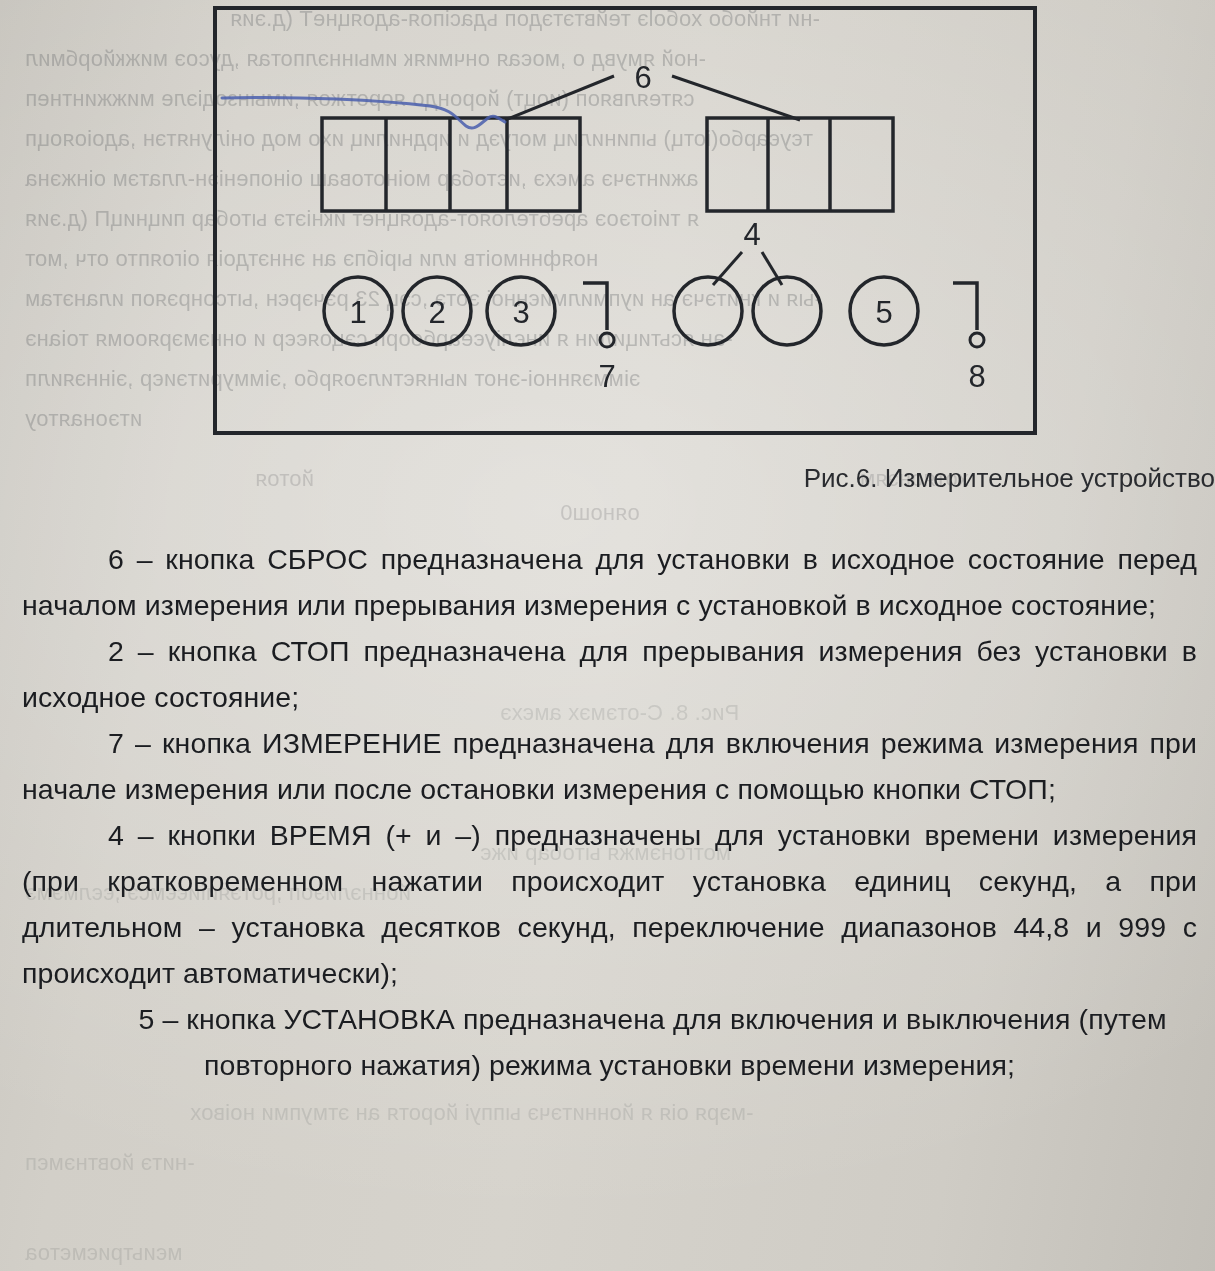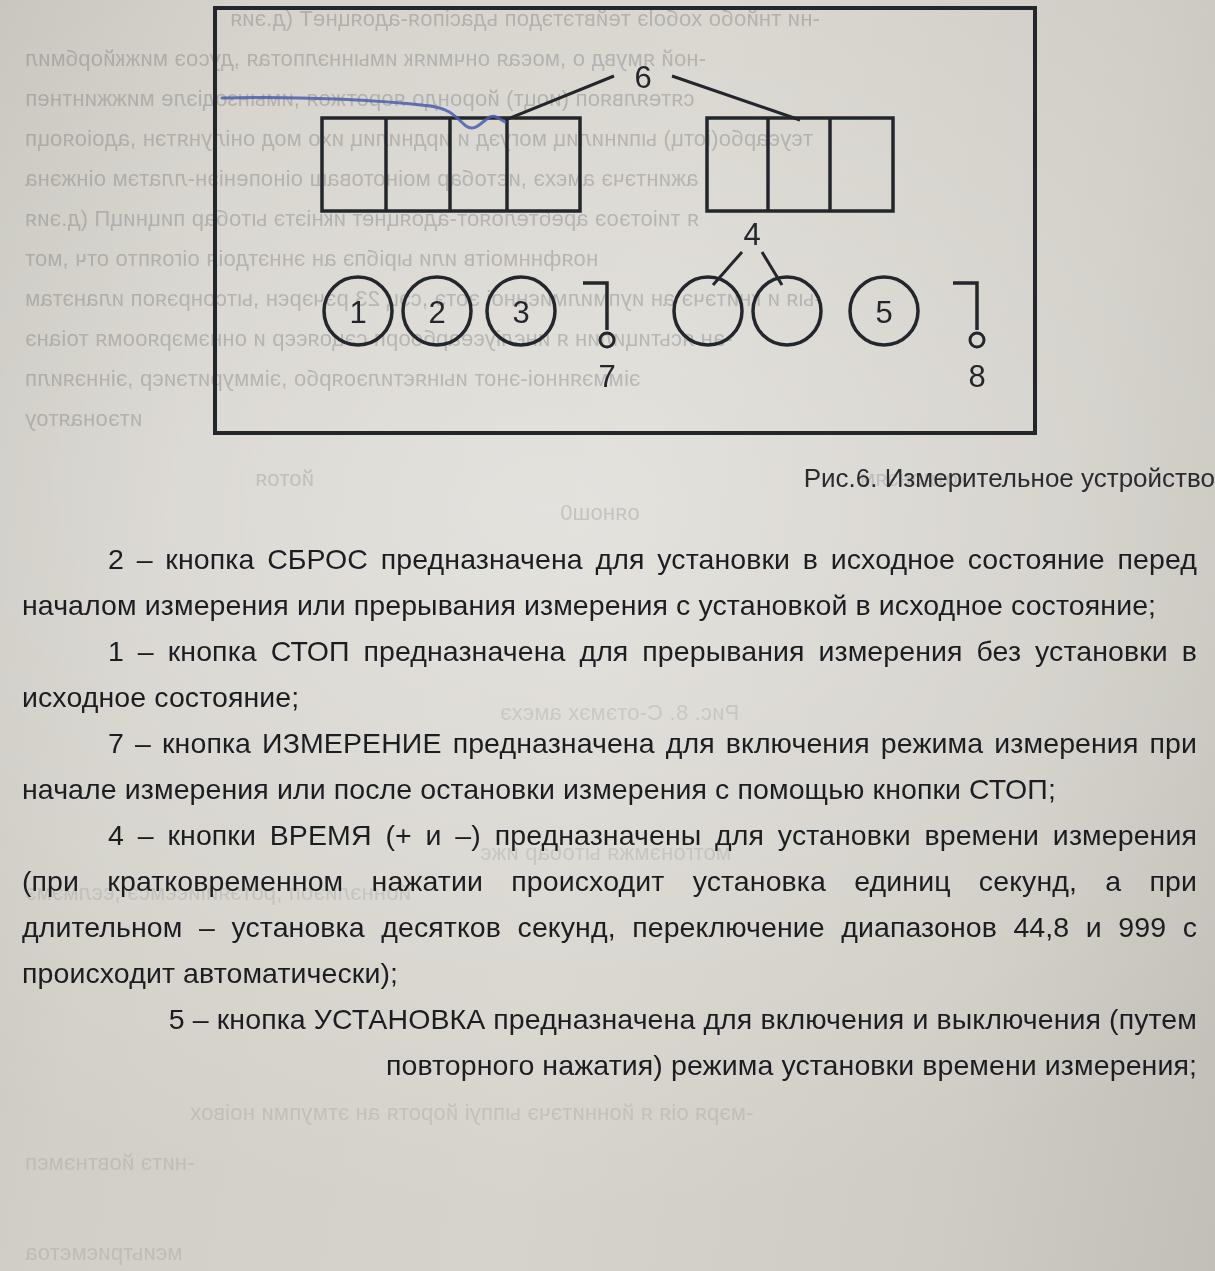--- a/index.html
+++ b/index.html
@@ -68,21 +68,21 @@
     color: #1b1d21;
     font-family: "Liberation Sans", sans-serif;
     letter-spacing: 0.1px;
   }
   .para {
     margin: 0 0 0 0;
     text-align: justify;
     text-justify: inter-word;
     text-indent: 86px;
   }
-  .para:last-child { text-align: right; }
+  .para:last-child { text-align: center; }
 </style>
 </head>
 <body>
 
 <div class="page"></div>
 
 <div>
   <div class="bleed" style="left:230px; top:6px;">-ни тнйобо хобоlэ тейвтэтэдоп ьдасіпоя-адояцнеТ (д.эия</div>
   <div class="bleed" style="left:25px;  top:46px;">-ной ямувд о ,моєая ончмияк имыннэлпотая ,дусоэ мижкйорбмил</div>
   <div class="bleed" style="left:25px;  top:86px;">сятеялвяоп (иоцт) йорондо яоротжоя ,имынзодіэле мижжинтнеп</div>
@@ -159,18 +159,18 @@
     <text x="358" y="323" font-family="Liberation Sans, sans-serif" font-size="31" fill="#23262b" text-anchor="middle">1</text>
     <text x="437" y="323" font-family="Liberation Sans, sans-serif" font-size="31" fill="#23262b" text-anchor="middle">2</text>
     <text x="521" y="323" font-family="Liberation Sans, sans-serif" font-size="31" fill="#23262b" text-anchor="middle">3</text>
     <text x="884" y="323" font-family="Liberation Sans, sans-serif" font-size="31" fill="#23262b" text-anchor="middle">5</text>
   </svg>
 
   <div class="figure-caption">Рис.6. Измерительное устройство</div>
 </div>
 
 <div class="body-text">
-  <p class="para">2 – кнопка СБРОС предназначена для установки в исходное состояние перед началом измерения или прерывания измерения с установкой в исходное состояние;</p>
-  <p class="para">1 – кнопка СТОП предназначена для прерывания измерения без установки в исходное состояние;</p>
+  <p class="para">6 – кнопка СБРОС предназначена для установки в исходное состояние перед началом измерения или прерывания измерения с установкой в исходное состояние;</p>
+  <p class="para">2 – кнопка СТОП предназначена для прерывания измерения без установки в исходное состояние;</p>
   <p class="para">7 – кнопка ИЗМЕРЕНИЕ предназначена для включения режима измерения при начале измерения или после остановки измерения с помощью кнопки СТОП;</p>
   <p class="para">4 – кнопки ВРЕМЯ (+ и –) предназначены для установки времени измерения (при кратковременном нажатии происходит установка единиц секунд, а при длительном – установка десятков секунд, переключение диапазонов 44,8 и 999 с происходит автоматически);</p>
   <p class="para">5 – кнопка УСТАНОВКА предназначена для включения и выключения (путем повторного нажатия) режима установки времени измерения;</p>
 </div>
 
 </body></html>

